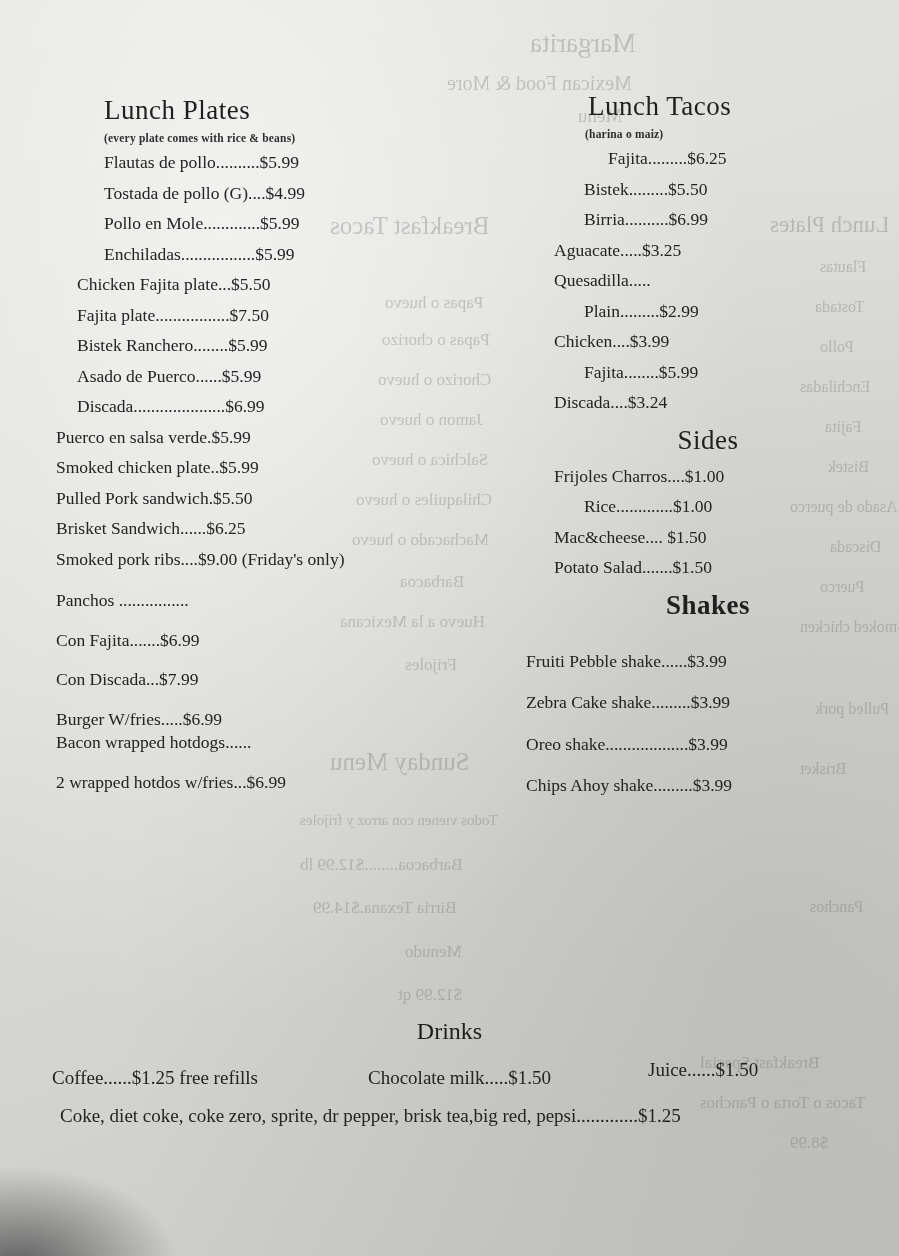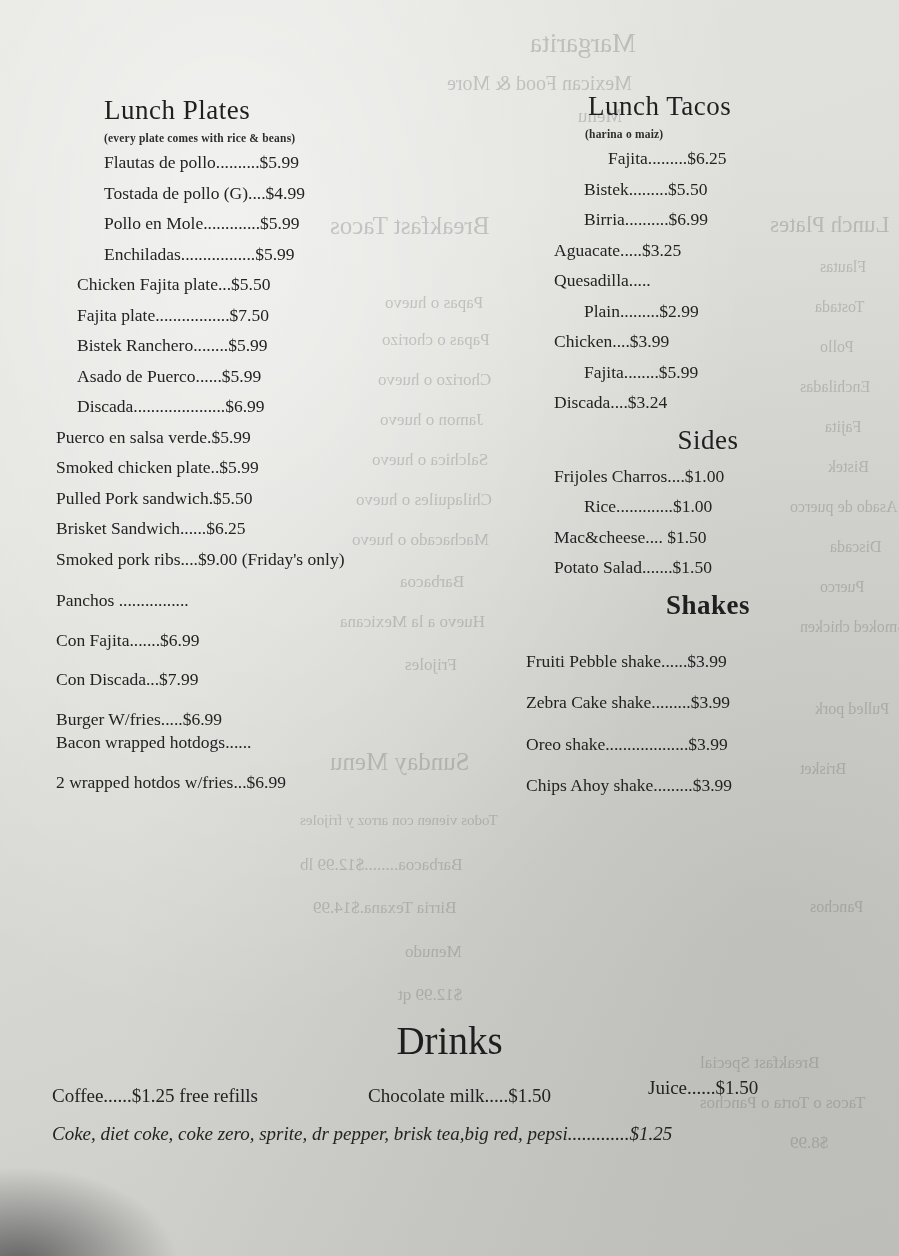--- a/index.html
+++ b/index.html
@@ -105,38 +105,38 @@
   .sides-wrap  { margin-top: 10px; }
   .shakes-wrap { margin-top: 10px; }
 
   .drinks {
     position: absolute;
     left: 0;
     right: 0;
     top: 1018px;
   }
   .drinks-title {
-    font-size: 39px;
+    font-size: 24px;
     text-align: center;
     margin: 0 0 22px 0;
     font-weight: normal;
     color: #1e1e1e;
     font-family: Liberation Serif, serif;
   }
   .drinks-row {
     position: relative;
     height: 34px;
     font-size: 19px;
     color: #232323;
   }
   .drinks-row span { position: absolute; white-space: nowrap; }
   .d-coffee   { left: 52px;  top: 0; }
   .d-choc     { left: 368px; top: 0; }
   .d-juice    { left: 648px; top: -8px; }
-  .d-sodas    { left: 52px;  top: 38px; font-style: italic; }
+  .d-sodas    { left: 60px;  top: 38px; }
 </style>
 </head>
 <body>
 
 <div class="page">
 
   <div>
     <div class="ghost" style="left:530px; top:28px; font-size:27px;">Margarita</div>
     <div class="ghost" style="left:447px; top:72px; font-size:20px;">Mexican Food &amp; More</div>
     <div class="ghost" style="left:578px; top:105px; font-size:19px;">Menu</div>

